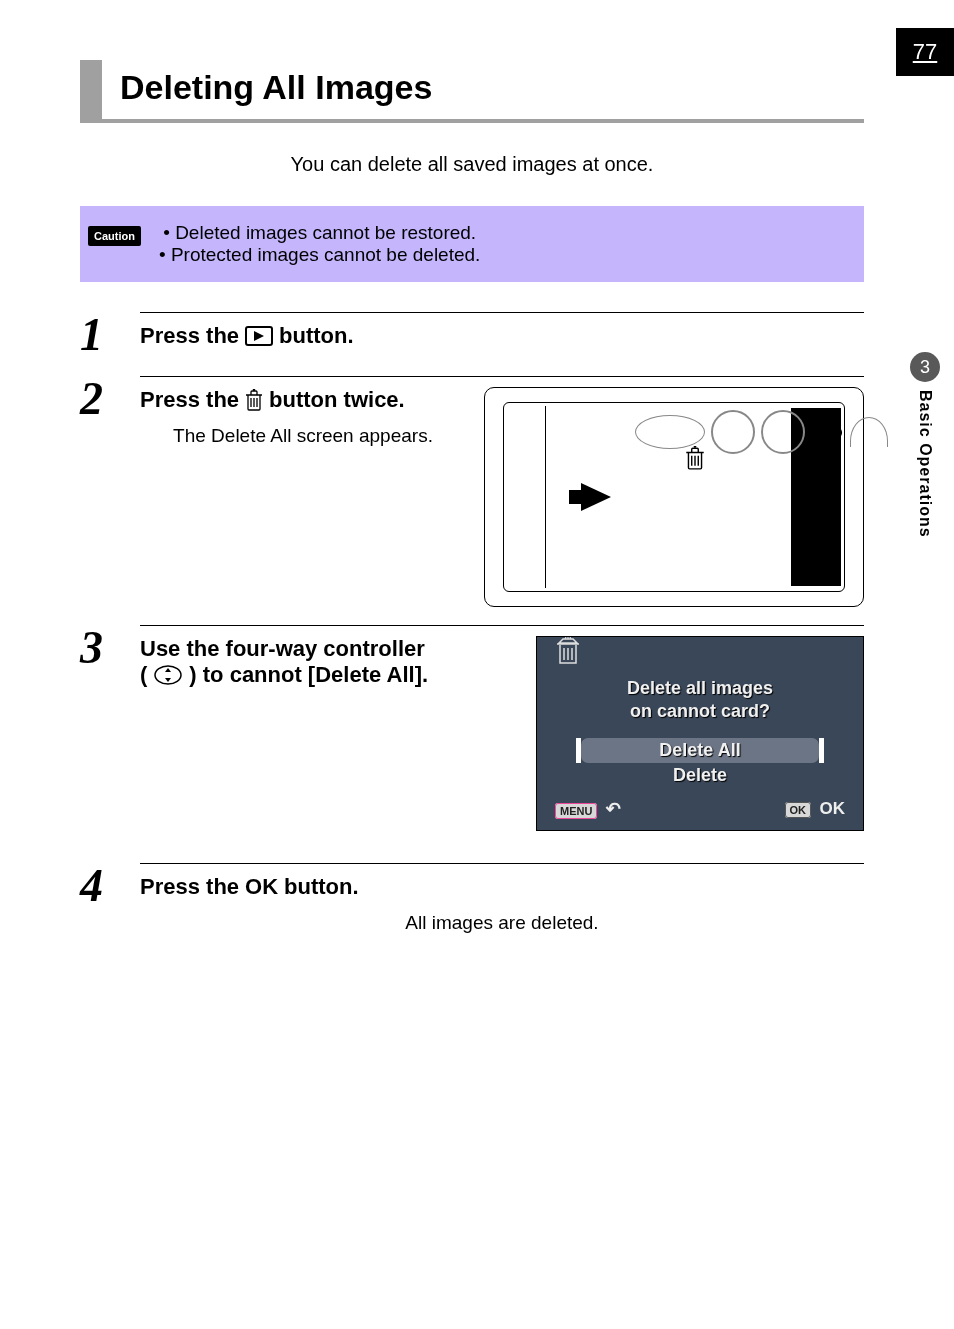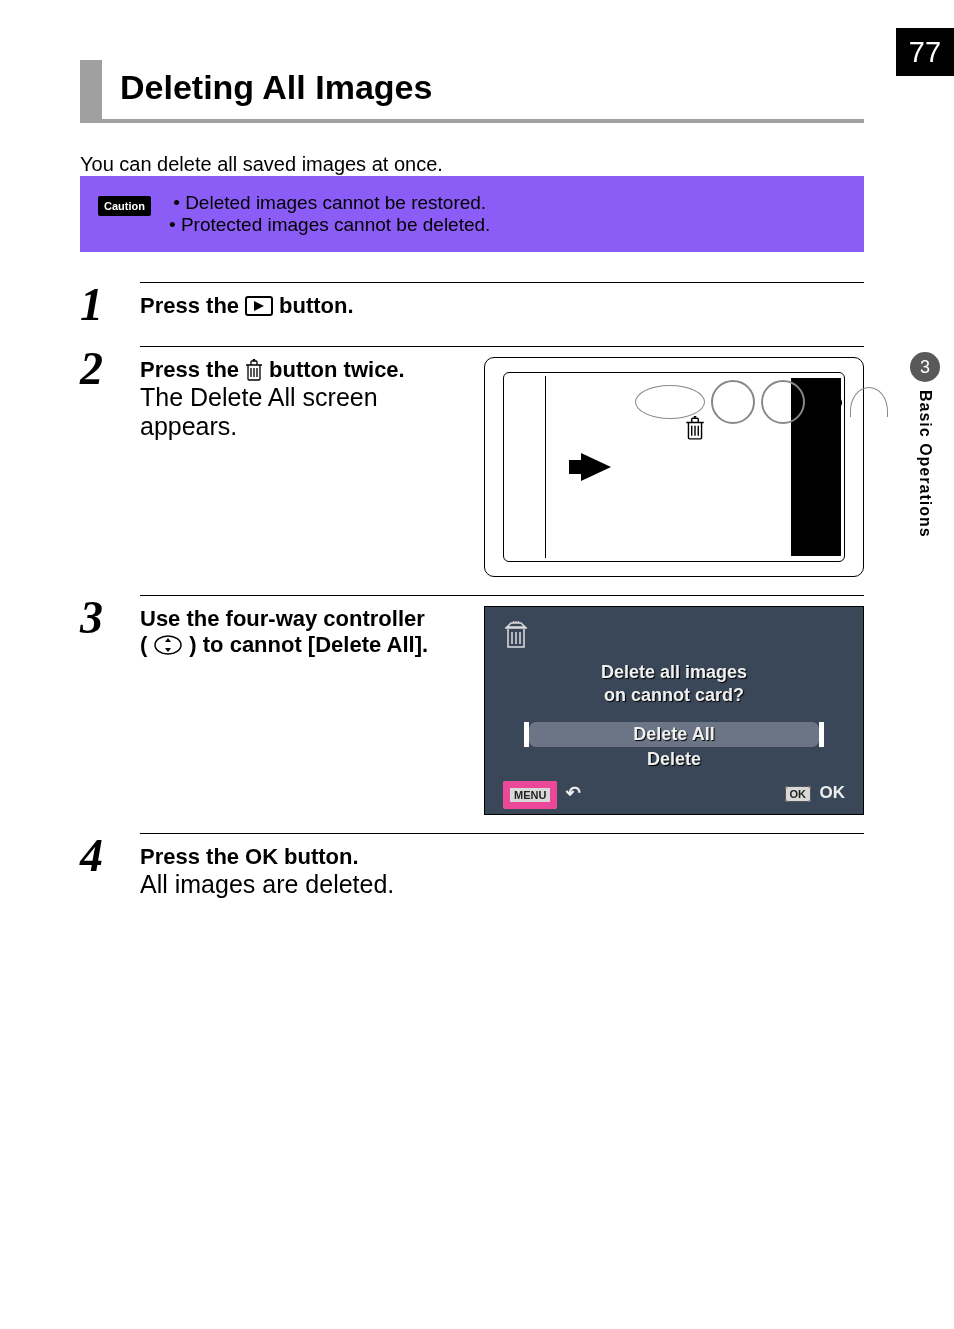--- a/index.html
+++ b/index.html
@@ -18,21 +18,22 @@
       position: absolute;
       top: 28px;
       right: 0;
       width: 58px;
       height: 48px;
       background: #000;
       color: #fff;
       display: flex;
       align-items: center;
       justify-content: center;
-      font-size: 29px;
+      font-size: 22px;
+      text-decoration: underline;
     }
     .side-tab {
       position: absolute;
       top: 352px;
       right: 0;
       width: 58px;
       display: flex;
       flex-direction: column;
       align-items: center;
     }
@@ -69,24 +70,26 @@
       background: #a0a0a0;
       margin-right: 18px;
     }
     .title-text {
       font-size: 34px;
       font-weight: bold;
       padding: 8px 0 12px 0;
     }
     .intro {
       font-size: 20px;
+      margin-bottom: 30px;
+      text-align: center;
     }
     .caution-block {
-      background: #8b5cf6;
-      padding: 16px 18px;
+      background: #c4b5fd;
+      padding: 16px 8px;
       display: flex;
       align-items: flex-start;
       gap: 18px;
       margin-bottom: 30px;
     }
     .caution-badge {
       background: #000;
       color: #fff;
       font-size: 11px;
       font-weight: bold;
@@ -124,21 +127,23 @@
     }
     .step-title {
       font-size: 22px;
       font-weight: bold;
       display: flex;
       align-items: center;
       flex-wrap: wrap;
       gap: 6px;
     }
     .step-desc {
-      font-size: 25px;
+      font-size: 19px;
+      margin-top: 12px;
+      text-align: center;
     }
     .step-row {
       display: flex;
       gap: 18px;
       align-items: flex-start;
     }
     .step-text-col {
       flex: 1;
     }
     .inline-icon {
@@ -266,24 +271,24 @@
     .cam-arrow::before {
       content: "";
       position: absolute;
       left: -42px;
       top: -7px;
       width: 14px;
       height: 14px;
       background: #000;
     }
     .lcd-screen {
-      width: 380px;
+      width: 328px;
       border: 1.5px solid #000;
       background: #3a4758;
-      padding: 14px 18px 10px 18px;
+      padding: 0 18px 10px 18px;
       flex-shrink: 0;
       color: #f0f0f0;
       position: relative;
     }
     .lcd-trash-top {
       margin-bottom: 8px;
     }
     .lcd-trash-top svg {
       width: 26px;
       height: 28px;
@@ -328,21 +333,21 @@
       align-items: center;
       margin-top: 10px;
     }
     .lcd-menu-badge {
       background: #d8d8d8;
       color: #222;
       font-size: 11px;
       font-weight: bold;
       padding: 1px 4px;
       border-radius: 3px;
-      border: 7px solid #ec4899;
+      border: 1px solid #ec4899;
     }
     .lcd-return-arrow {
       font-size: 18px;
       margin-left: 4px;
       color: #eee;
       font-weight: bold;
     }
     .lcd-ok-badge {
       background: #d8d8d8;
       color: #222;

